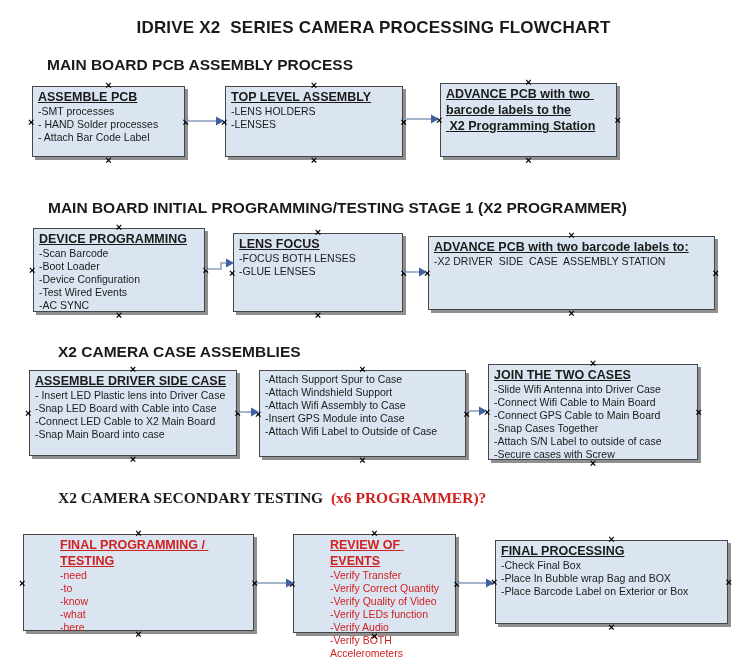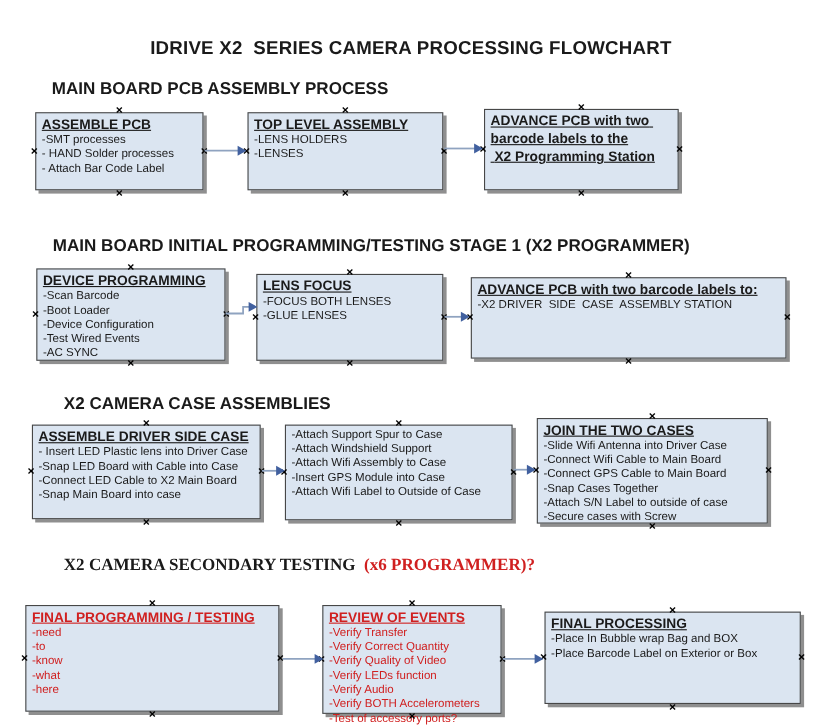--- a/index.html
+++ b/index.html
@@ -1,41 +1,41 @@
 <!DOCTYPE html>
 <html style="--box-fill: #dbe5f1; --box-border: #474747; --shadow: #8f8f8f; --arrow-line: #8fa3c0; --arrow-head: #41609f; --red-text: #d02020;"><head>
 <meta charset="utf-8">
 <style>
   html,body{margin:0;padding:0;background:#ffffff;}
   body{
     font-family:"Liberation Sans","DejaVu Sans",sans-serif;
     color:#1a1a1a;
     width:747px;height:662px;position:relative;overflow:hidden;
   }
-  #canvas{position:absolute;left:0;top:16px;width:747px;height:560px;}
+  #canvas{position:absolute;left:0;top:0;width:747px;height:560px;}
   .page-title{
     position:absolute;left:0;top:18px;width:747px;
     text-align:center;font-size:17px;font-weight:bold;
     letter-spacing:.2px;white-space:pre-wrap;
   }
   .section-heading{
     position:absolute;font-size:15.5px;font-weight:bold;white-space:pre-wrap;margin-left:25px;
   }
   .section-heading .red-part{color:var(--red-text);}
   .box{
     position:absolute;
     background:var(--box-fill);
     border:1.5px solid var(--box-border);
     box-shadow:3px 3px 0 0 var(--shadow);
     padding:2px 4px 2px 5px;
     box-sizing:border-box;
   }
   .box-title{font-size:12.5px;line-height:16px;font-weight:bold;white-space:pre-wrap;text-decoration:underline;}
   .box-item{font-size:10.5px;line-height:13px;white-space:pre-wrap;}
-  .box.red .box-title,.box.red .box-item{color:var(--red-text);}
+  .box.red .box-title,.box.red .box-item{color:var(--red-text);margin-left:31px;}
   .handle{
     position:absolute;font-size:11px;font-weight:bold;color:#000;
     line-height:8px;user-select:none;pointer-events:none;
   }
   .handle-top{top:-6px;left:50%;transform:translateX(-50%);}
   .handle-bottom{bottom:-8px;left:50%;transform:translateX(-50%);}
   .handle-left{left:-5px;top:50%;transform:translateY(-50%);}
   .handle-right{right:-5px;top:50%;transform:translateY(-50%);}
   .arrow{position:absolute;overflow:visible;}
   .arrow line,.arrow polyline{stroke:var(--arrow-line);stroke-width:1.6;fill:none;}
@@ -206,20 +206,21 @@
     <div class="box-item">-Verify BOTH Accelerometers</div>
     <div class="box-item">-Test of accessory ports?</div>
   <span class="handle handle-top">×</span>
       <span class="handle handle-right">×</span>
       <span class="handle handle-bottom">×</span>
       <span class="handle handle-left">×</span>
     </div>
 
   <div class="box" style="left:495px;top:540px;width:233px;height:84px;">
     <div class="box-title">FINAL PROCESSING</div>
+    <div class="box-item">-Check Final Box</div>
     <div class="box-item">-Place In Bubble wrap Bag and BOX</div>
     <div class="box-item">-Place Barcode Label on Exterior or Box</div>
   <span class="handle handle-top">×</span>
       <span class="handle handle-right">×</span>
       <span class="handle handle-bottom">×</span>
       <span class="handle handle-left">×</span>
     </div>
 
   <svg class="arrow" style="left:257px;top:577px;" width="38" height="12">
     <line x1="0" y1="6" x2="30" y2="6"></line>

